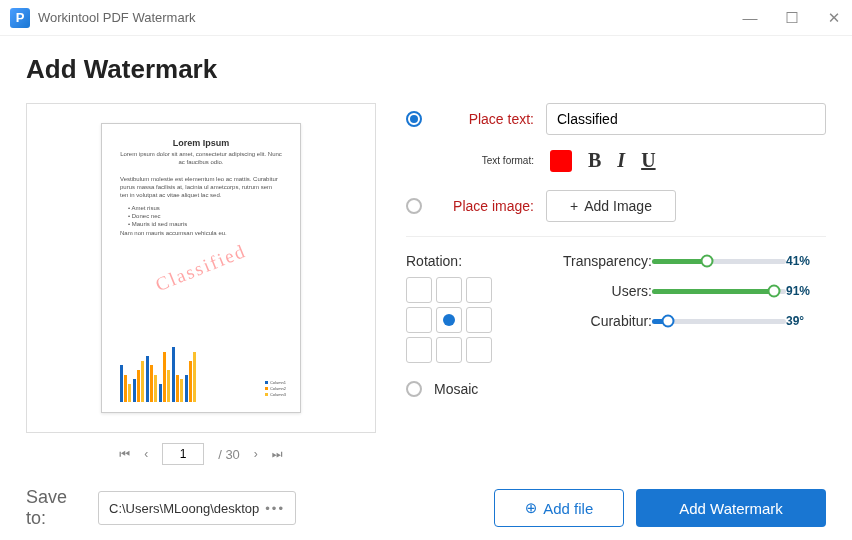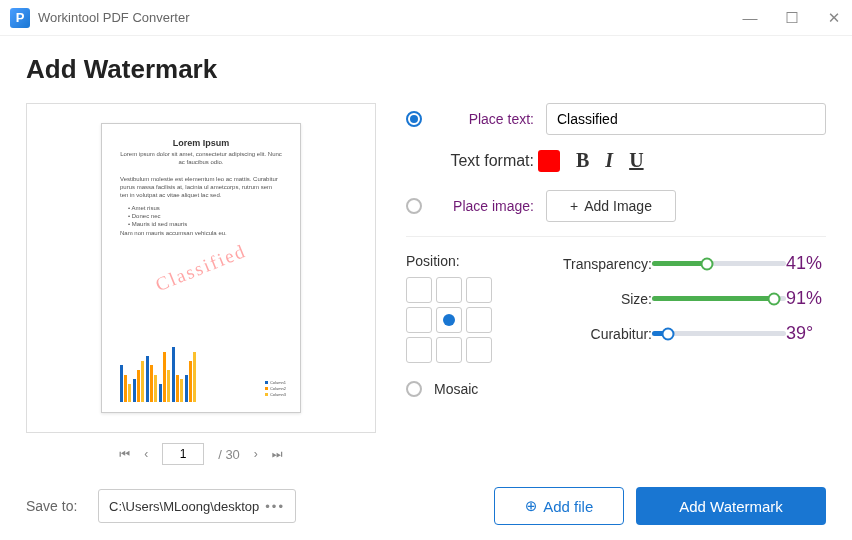--- a/index.html
+++ b/index.html
@@ -31,21 +31,21 @@
 .doc-legend { position: absolute; bottom: 14px; right: 14px; font-size: 4px; }
 .legend-item { display: flex; align-items: center; gap: 2px; margin-bottom: 1px; }
 .legend-sw { width: 3px; height: 3px; }
 
 .pager { display: flex; align-items: center; justify-content: center; gap: 14px; margin-top: 10px; font-size: 13px; color: #666; }
 .pager-btn { cursor: pointer; color: #888; font-size: 12px; user-select: none; }
 .pager-input { width: 42px; height: 22px; border: 1px solid #ccc; text-align: center; font-size: 12px; }
 .pager-total { color: #888; }
 
 .row { display: flex; align-items: center; margin-bottom: 14px; }
-.row label.rlabel { font-size: 14px; color: #701a75; width: 100px; text-align: right; margin-right: 12px; }
+.row label.rlabel { font-size: 14px; color: #b91c1c; width: 100px; text-align: right; margin-right: 12px; }
 .radio { width: 16px; height: 16px; border-radius: 50%; border: 2px solid #1976d2; margin-right: 12px; display: flex; align-items: center; justify-content: center; cursor: pointer; }
 .radio.checked::after { content: ""; width: 8px; height: 8px; background: #1976d2; border-radius: 50%; }
 .radio.unchecked { border-color: #bbb; }
 .text-input { flex: 1; height: 32px; border: 1px solid #ccc; border-radius: 3px; padding: 0 10px; font-size: 14px; }
 
 .format-row { display: flex; align-items: center; margin-bottom: 18px; }
 .color-sw { width: 22px; height: 22px; border-radius: 3px; margin-right: 16px; cursor: pointer; }
 .fmt-btn { font-family: "Times New Roman", serif; font-size: 20px; font-weight: bold; margin-right: 16px; cursor: pointer; color: #333; }
 .fmt-i { font-style: italic; }
 .fmt-u { text-decoration: underline; }
@@ -61,38 +61,38 @@
 .pos-cell { border: 1px solid #ccc; border-radius: 3px; cursor: pointer; display: flex; align-items: center; justify-content: center; }
 .pos-cell.active::after { content: ""; width: 12px; height: 12px; background: #1976d2; border-radius: 50%; }
 
 .sliders { flex: 1; }
 .slider-row { display: flex; align-items: center; margin-bottom: 14px; }
 .slider-row .slabel { width: 120px; text-align: right; font-size: 14px; color: #333; }
 .slider { flex: 1; height: 5px; border-radius: 3px; position: relative; background: #dcdfe6; }
 .slider-fill { position: absolute; left: 0; top: 0; bottom: 0; border-radius: 3px; }
 .slider-thumb { position: absolute; top: 50%; width: 13px; height: 13px; background: #fff; border: 2px solid #4caf50; border-radius: 50%; transform: translate(-50%, -50%); }
 .slider-thumb.blue { border-color: #1976d2; }
-.sval { width: 40px; font-size: 18px; color: #701a75; }
+.sval { width: 40px; font-size: 12px; color: #0c4a6e; font-weight: bold; }
 
 .mosaic-row { display: flex; align-items: flex-start; margin-top: 18px; }
 
 .footer { display: flex; align-items: center; gap: 12px; padding: 0 26px; margin-top: 10px; }
-.save-label { font-size: 14px; color: #666; width: 60px; }
+.save-label { font-size: 18px; color: #666; width: 60px; }
 .save-path { flex: 1; max-width: 310px; height: 34px; border: 1px solid #ccc; border-radius: 3px; padding: 0 10px; font-size: 13px; display: flex; align-items: center; color: #333; }
 .dots { margin-left: 6px; color: #888; letter-spacing: 2px; cursor: pointer; }
 .spacer { flex: 1; }
 .add-file-btn { width: 130px; height: 38px; border: 1px solid #1976d2; border-radius: 4px; color: #1976d2; background: #fff; display: flex; align-items: center; justify-content: center; gap: 6px; font-size: 15px; cursor: pointer; }
 .primary-btn { width: 190px; height: 38px; background: #1976d2; color: #fff; border: none; border-radius: 4px; font-size: 15px; cursor: pointer; }
 </style>
 </head>
 <body>
 
 <div class="titlebar">
   <div class="logo">P</div>
-  <div class="app-title">Workintool PDF Converter</div>
+  <div class="app-title">Workintool PDF Watermark</div>
   <div class="win-controls">
     <div class="win-btn">—</div>
     <div class="win-btn">☐</div>
     <div class="win-btn">✕</div>
   </div>
 </div>
 
 <div class="content">
   <h1 class="page-title">Add Watermark</h1>
 
@@ -169,41 +169,41 @@
 
     <div class="right">
       <div class="row">
         <span class="radio checked"></span>
         <label class="rlabel">Place text:</label>
         <input class="text-input" value="Classified" style="">
       </div>
 
       <div class="format-row">
         <span style="width:28px"></span>
-        <label class="rlabel" style="width:100px;text-align:right;margin-right:4px;font-size:16px">Text format:</label>
+        <label class="rlabel" style="width:100px;text-align:right;margin-right:16px;font-size:10px">Text format:</label>
         <span class="color-sw" id="color-sw" style="background: rgb(255, 0, 0);"></span>
         <span class="fmt-btn">B</span>
         <span class="fmt-btn fmt-i">I</span>
         <span class="fmt-btn fmt-u">U</span>
       </div>
 
       <div class="row">
         <span class="radio unchecked"></span>
         <label class="rlabel">Place image:</label>
         <button class="add-image-btn">
           <span>+</span>
           <span>Add Image</span>
         </button>
       </div>
 
       <hr class="divider">
 
       <div class="pos-row">
         <div class="pos-left">
-          <div class="pos-label">Position:</div>
+          <div class="pos-label">Rotation:</div>
           <div class="pos-grid" id="pos-grid">
               <div class="pos-cell"></div>
               <div class="pos-cell"></div>
               <div class="pos-cell"></div>
               <div class="pos-cell"></div>
               <div class="pos-cell active"></div>
               <div class="pos-cell"></div>
               <div class="pos-cell"></div>
               <div class="pos-cell"></div>
               <div class="pos-cell"></div>
@@ -212,21 +212,21 @@
         <div class="sliders">
           <div class="slider-row">
             <span class="slabel">Transparency:</span>
             <div class="slider">
               <div class="slider-fill" id="fill-t" style="background: rgb(76, 175, 80); width: 41%;"></div>
               <div class="slider-thumb" id="thumb-t" style="left: 41%;"></div>
             </div>
             <span class="sval">41%</span>
           </div>
           <div class="slider-row">
-            <span class="slabel">Size:</span>
+            <span class="slabel">Users:</span>
             <div class="slider">
               <div class="slider-fill" id="fill-s" style="background: rgb(76, 175, 80); width: 91%;"></div>
               <div class="slider-thumb" id="thumb-s" style="left: 91%;"></div>
             </div>
             <span class="sval">91%</span>
           </div>
           <div class="slider-row">
             <span class="slabel">Curabitur:</span>
             <div class="slider">
               <div class="slider-fill" id="fill-r" style="background: rgb(25, 118, 210); width: 12%;"></div>

